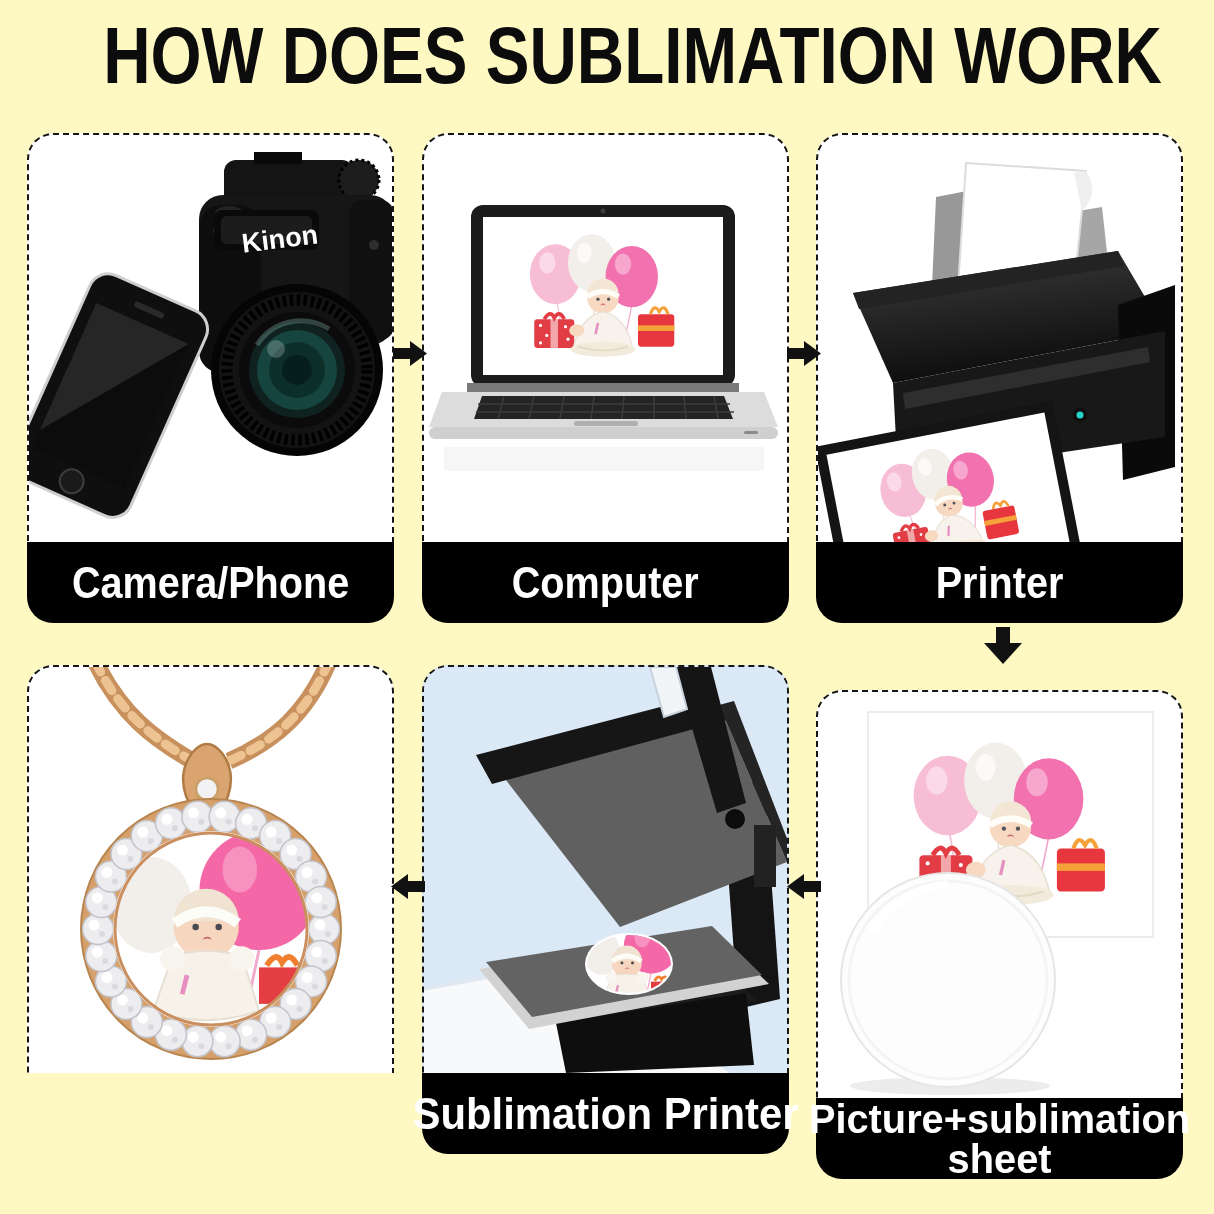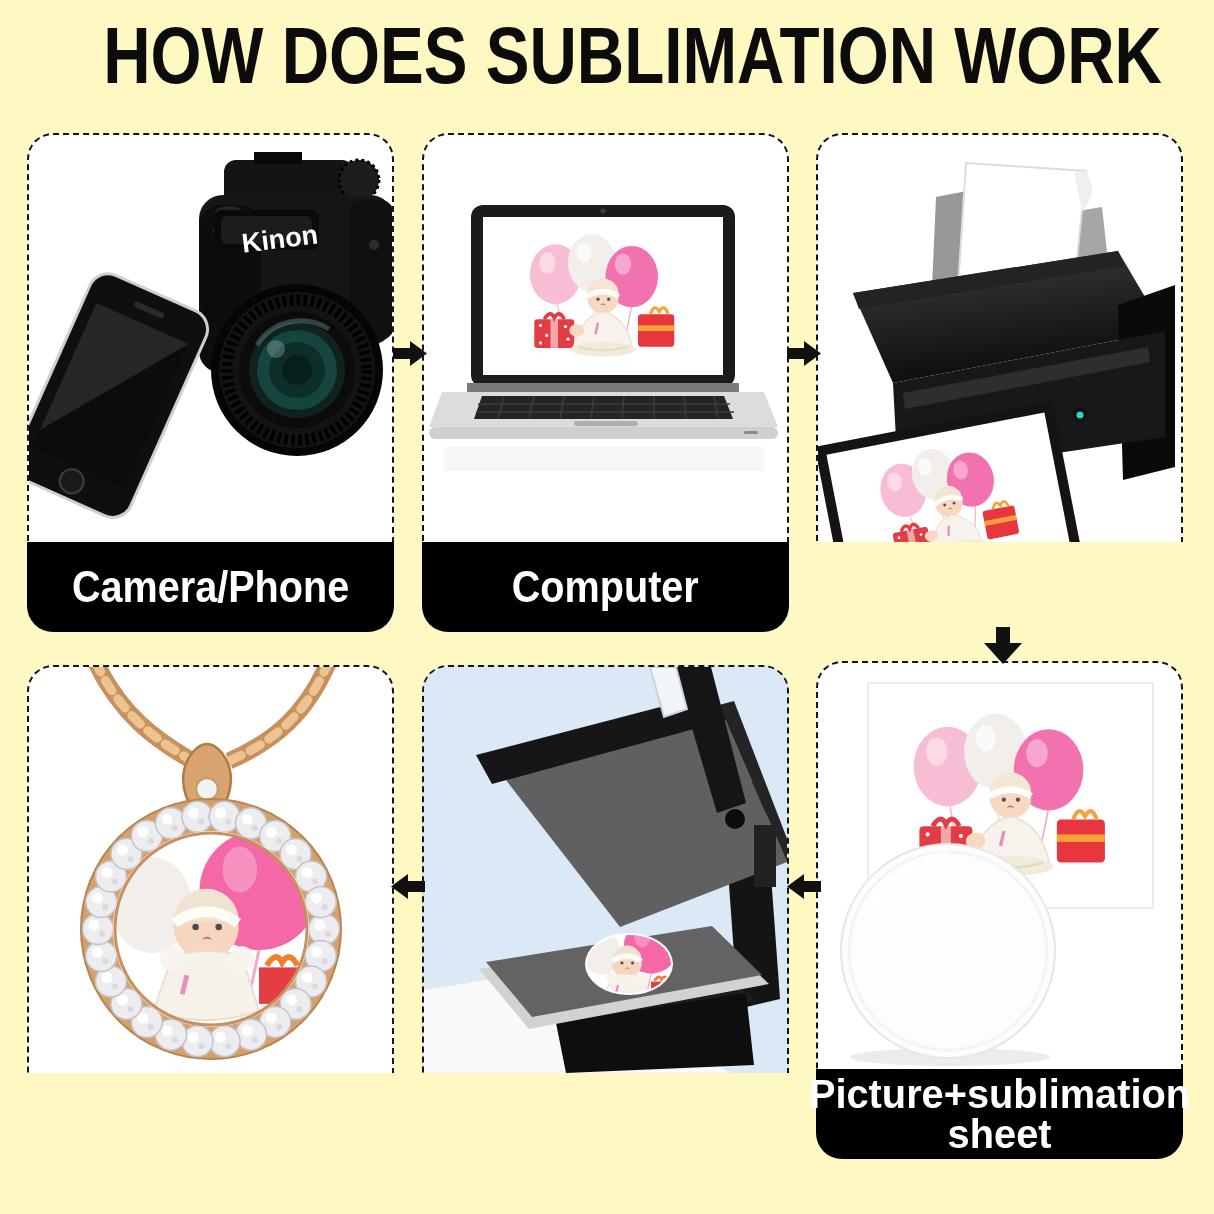--- a/index.html
+++ b/index.html
@@ -6,21 +6,21 @@
   #canvas{position:relative;width:1214px;height:1214px;background:#fef9c3;overflow:hidden;
           font-family:"Liberation Sans",sans-serif;}
   .title{position:absolute;top:12px;left:0;width:100%;height:88px;line-height:88px;
          text-align:center;font-size:79px;font-weight:800;color:#0c0c0c;white-space:nowrap;
          transform:scaleX(.83);letter-spacing:0;}
   .panel{position:absolute;width:367px;}
   .panel .img{box-sizing:border-box;width:367px;border:2px dashed #151515;border-bottom:none;
               border-radius:26px 26px 0 0;overflow:hidden;background:#fff;position:relative;}
   .row1 .img{height:409px;}
   .row2 .img{height:408px;}
-  .bar{width:367px;height:90px;background:#000;border-radius:0 0 26px 26px;
+  .bar{width:367px;height:81px;background:#000;border-radius:0 0 26px 26px;
        display:flex;flex-direction:column;align-items:center;justify-content:center;}
   .bar .lbl{color:#fff;font-weight:700;font-size:45px;white-space:nowrap;display:inline-block;
             transform:scaleX(.88);transform-origin:center;}
   .bar .lbl.wide{transform:scaleX(.93);}
   .bar .lbl.small{font-size:41px;line-height:40px;transform:scaleX(.97);}
   .arrow{position:absolute;}
   .panel svg.art{display:block;}
 </style>
 </head>
 <body>
@@ -175,20 +175,23 @@
           <polygon points="75,248 347,196 347,302 80,342" fill="#181818"></polygon>
           <polygon points="85,258 330,212 332,227 87,274" fill="#2e2e2e"></polygon>
           <g transform="rotate(-11 150 330)">
             <rect x="8" y="288" width="232" height="148" fill="#ffffff" stroke="#141414" stroke-width="10"></rect>
             <use href="#babyScene" x="24" y="298" width="200" height="128"></use>
           </g>
           <circle cx="262" cy="280" r="7" fill="#0e0e0e"></circle>
           <circle cx="262" cy="280" r="3.5" fill="#2ad4c8"></circle>
         </g>
       </svg>
+    </div>
+    <div class="bar">
+      <span class="lbl">Printer</span>
     </div>
   </div>
 
   <div class="panel row2" style="left:27px;top:665px;">
     <div class="img">
       <svg class="art" width="363" height="406" viewBox="0 0 363 406">
         <g>
           <path d="M66 -6 C 92 48 126 72 160 92" stroke="#c8905c" stroke-width="17" fill="none"></path>
           <path d="M66 -6 C 92 48 126 72 160 92" stroke="#eec392" stroke-width="9" fill="none" stroke-dasharray="12 10" stroke-linecap="round"></path>
           <path d="M300 -6 C 278 46 246 74 200 94" stroke="#c8905c" stroke-width="17" fill="none"></path>
@@ -315,23 +318,26 @@
           <polygon points="68,95 295,38 363,195 196,260" fill="#606060"></polygon>
           <polygon points="52,88 290,26 303,53 68,117" fill="#161616"></polygon>
           <polygon points="295,38 310,34 367,182 363,195" fill="#242424"></polygon>
           <polygon points="250,0 287,0 322,136 293,146" fill="#151515"></polygon>
           <polygon points="226,0 252,0 263,42 240,50" fill="#f2f5f8" stroke="#c8d2dc" stroke-width="2"></polygon>
           <circle cx="311" cy="152" r="10" fill="#0c0c0c"></circle>
           <rect x="330" y="158" width="22" height="62" fill="#222222"></rect>
         </g>
       </svg>
     </div>
-  </div>
-
-  <div class="panel row2" style="left:816px;top:661px;">
+    <div class="bar">
+      <span class="lbl wide">Sublimation Printer</span>
+    </div>
+  </div>
+
+  <div class="panel row2" style="left:816px;top:690px;">
     <div class="img">
       <svg class="art" width="363" height="406" viewBox="0 0 363 406">
         <g>
           <rect x="50" y="20" width="285" height="225" fill="#ffffff" stroke="#ececec" stroke-width="2"></rect>
           <use href="#babyScene" x="60" y="26" width="265" height="213"></use>
         </g>
         <ellipse cx="132" cy="394" rx="100" ry="9" fill="#ececec"></ellipse>
         <g>
           <circle cx="130" cy="288" r="107" fill="#fdfdfd" stroke="#e6e6e6" stroke-width="2"></circle>
           <circle cx="130" cy="288" r="99" fill="none" stroke="#f4f4f4" stroke-width="3"></circle>

